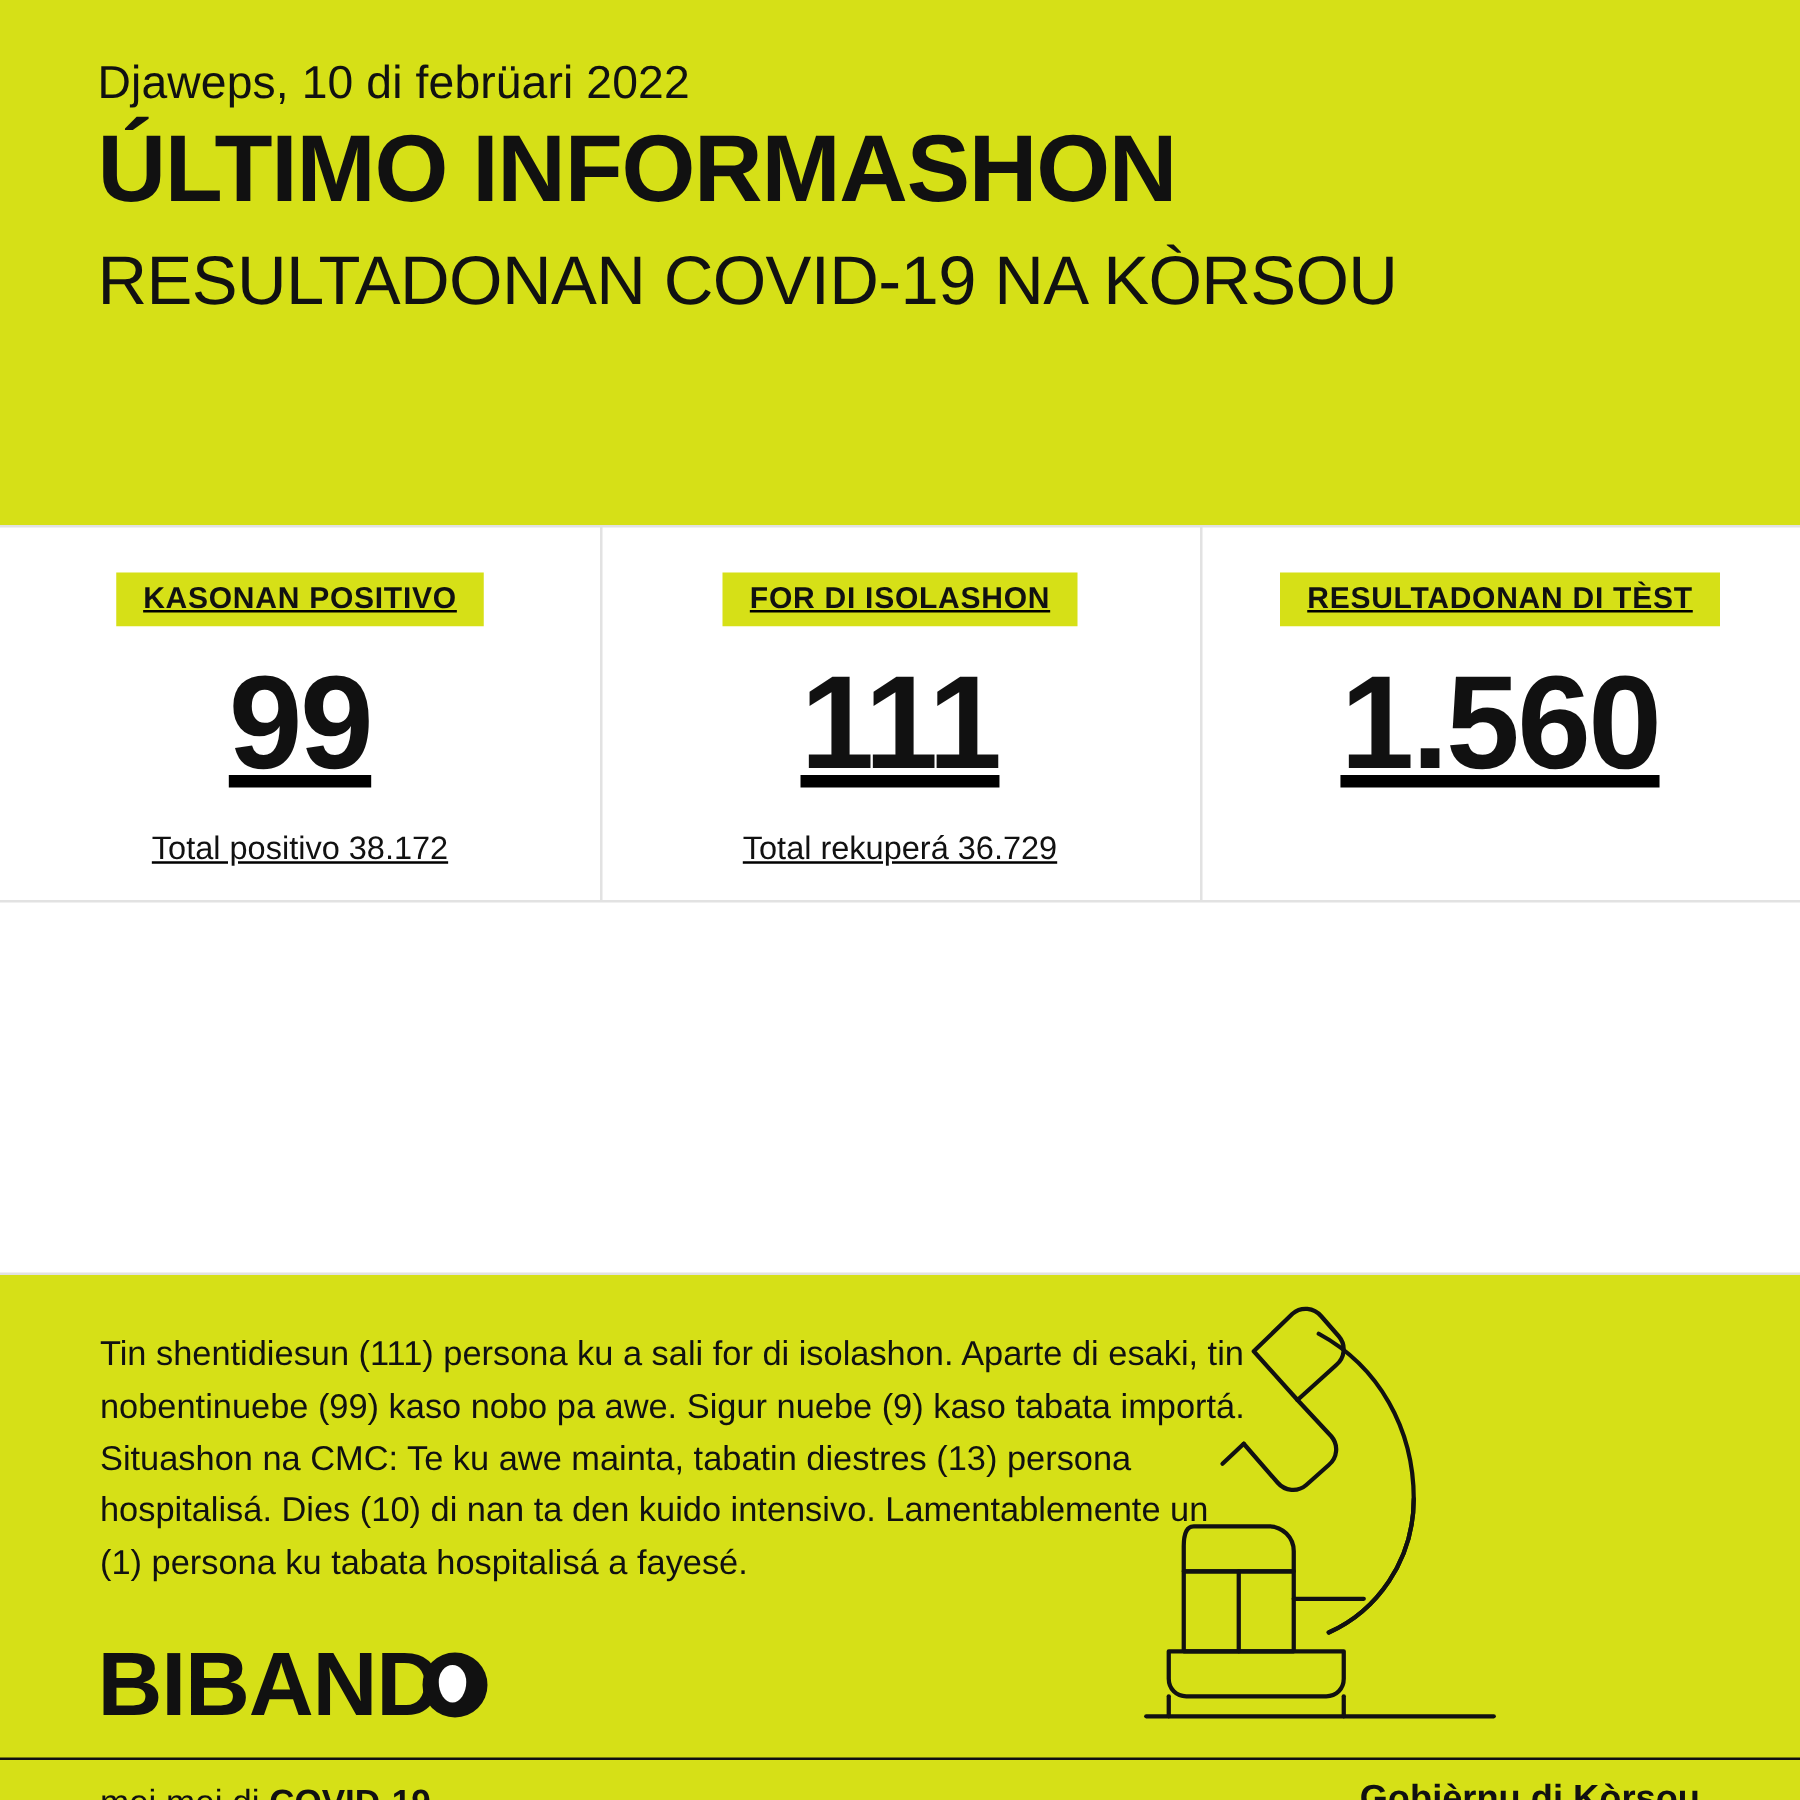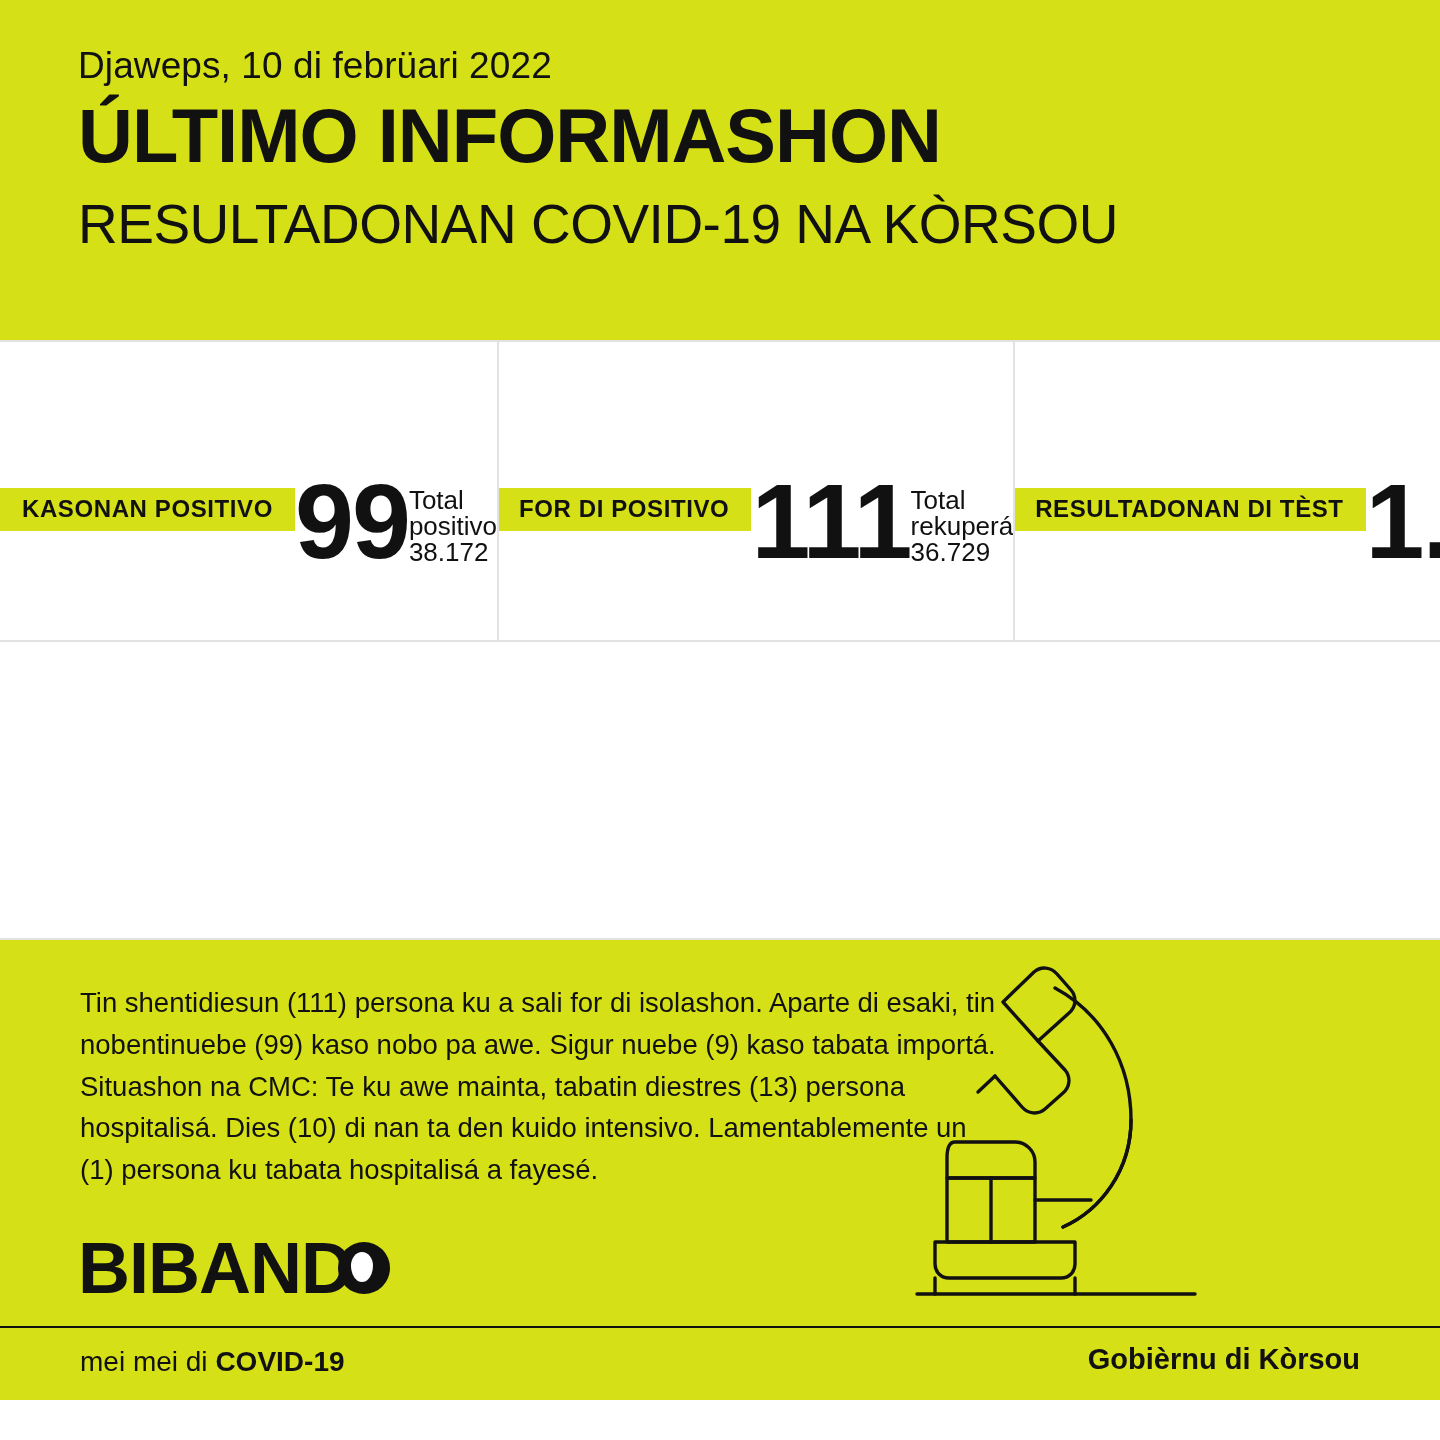--- a/index.html
+++ b/index.html
@@ -18,21 +18,21 @@
     width: 1440px;
     height: 1440px;
     background: #ffffff;
   }
 
   
   .header {
     background: #d6e017;
     padding: 44px 0 34px 78px;
     box-sizing: border-box;
-    height: 340px;
+    height: 420px;
   }
   .header-date {
     font-size: 37px;
     font-weight: 400;
     color: #111111;
     letter-spacing: 0.1px;
     margin: 0 0 6px 0;
     line-height: 1.2;
   }
   .header-title {
@@ -59,24 +59,25 @@
     background: #ffffff;
   }
   .stats-row {
     display: flex;
     height: 300px;
   }
   .stat-cell {
     flex: 1 1 33.3333%;
     position: relative;
     display: flex;
-    flex-direction: row;
+    flex-direction: column;
     align-items: center;
     box-sizing: border-box;
     padding-top: 38px;
+    text-decoration: underline;
   }
   
   .stats-row .stat-cell + .stat-cell::before {
     content: "";
     position: absolute;
     left: 0;
     top: 0;
     bottom: 0;
     width: 2px;
     background: #e2e2e2;
@@ -232,21 +233,21 @@
   <div class="stats">
     <div class="hrule top"></div>
 
     <div class="stats-row row-top">
       <div class="stat-cell">
         <div class="stat-label">KASONAN POSITIVO</div>
         <div class="stat-value">99</div>
         <div class="stat-sub">Total positivo 38.172</div>
       </div>
       <div class="stat-cell">
-        <div class="stat-label">FOR DI POSITIVO</div>
+        <div class="stat-label">FOR DI ISOLASHON</div>
         <div class="stat-value">111</div>
         <div class="stat-sub">Total rekuperá 36.729</div>
       </div>
       <div class="stat-cell">
         <div class="stat-label">RESULTADONAN DI TÈST</div>
         <div class="stat-value">1.560</div>
         <div class="stat-sub"></div>
       </div>
     </div>
 

